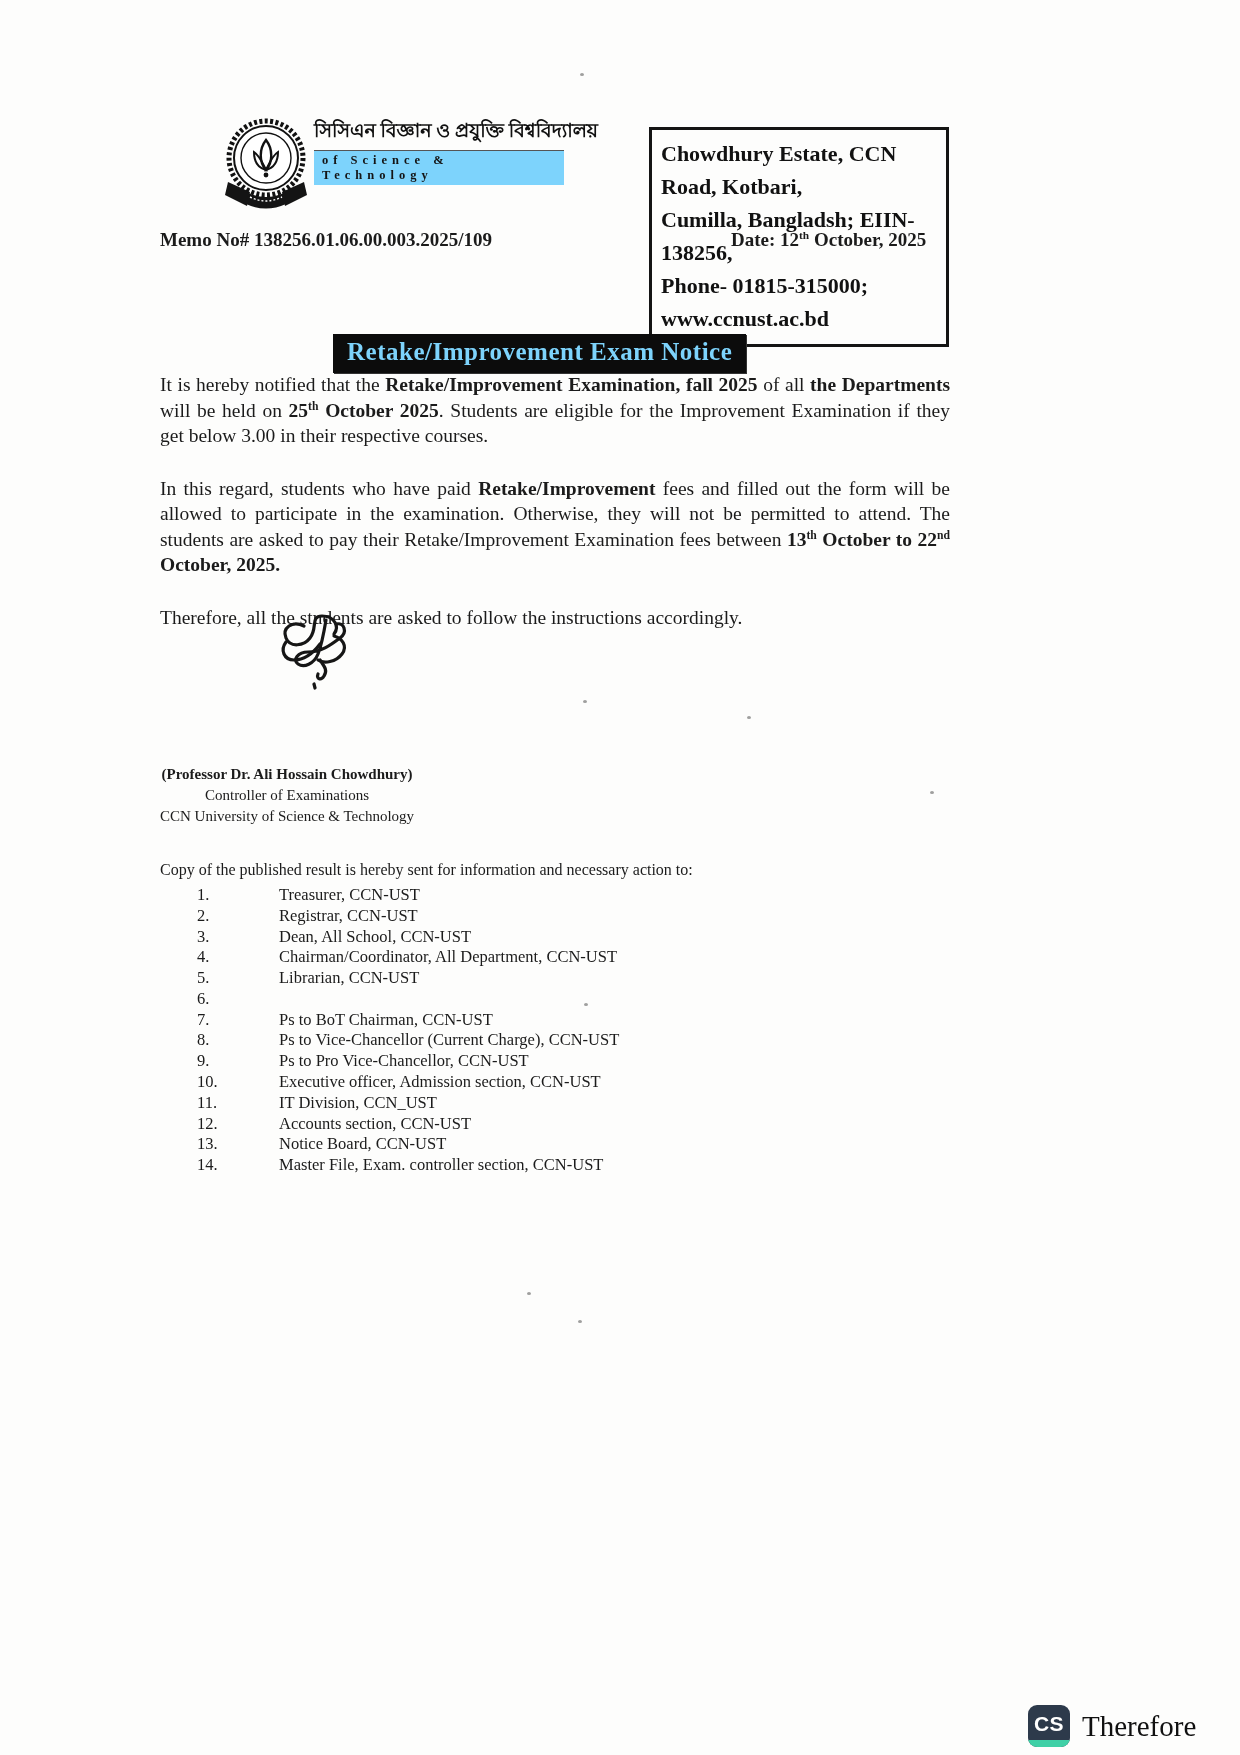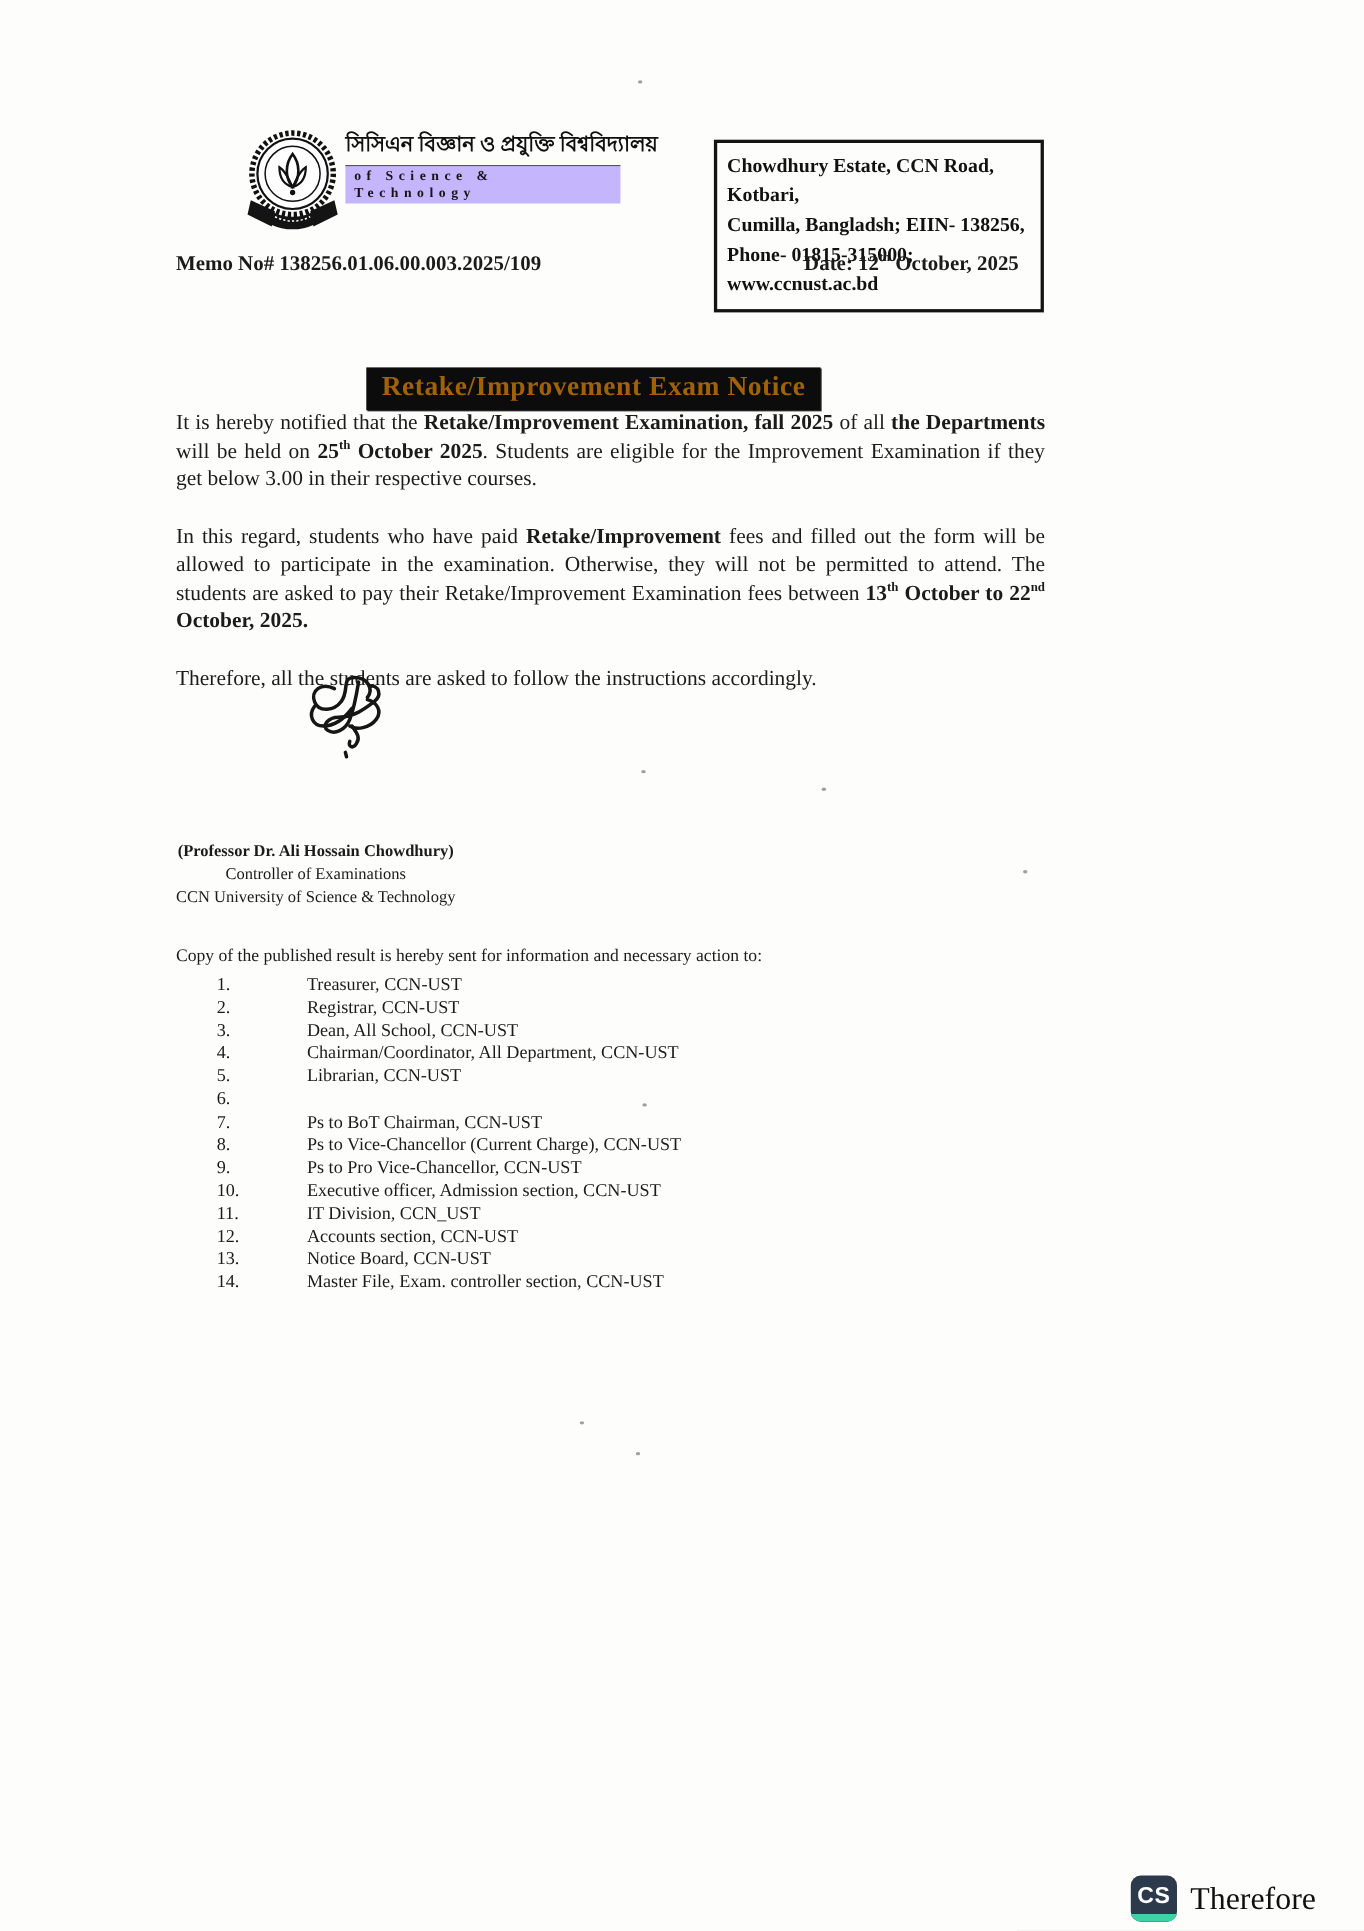--- a/index.html
+++ b/index.html
@@ -16,32 +16,32 @@
   
   .logo-row { position:absolute; left:224px; top:116px; display:flex; align-items:flex-start; }
   .emblem { width:84px; height:102px; flex:0 0 auto; }
   .name-block { margin-left:6px; padding-top:0; }
   .bn-line { font-size:19px; font-weight:700; white-space:nowrap; color:#101010; margin-bottom:2px;
              font-family:"Liberation Serif","DejaVu Sans",serif; }
   .en-banner { position:relative; background:#0b0b0b; color:#ffffff; font-weight:700;
                font-size:30px; letter-spacing:.5px; padding:2px 8px 5px; width:234px; }
   .en-small { position:absolute; top:2px; right:4px; font-size:7px; font-weight:700;
               color:#e3e3e3; letter-spacing:.4px; font-family:"Liberation Sans",sans-serif; }
-  .tagline { background:#c4b5fd; color:#141414; font-weight:700; font-size:12.5px;
+  .tagline { background:#7dd3fc; color:#141414; font-weight:700; font-size:12.5px;
              letter-spacing:5px; padding:2px 0 2px 8px; width:242px; border-top:1px solid #555; }
 
   .address-box { position:absolute; left:649px; top:127px; width:276px;
                  border:3px solid #141414; padding:7px 9px 9px; font-weight:700;
-                 font-size:18px; line-height:1.5; color:#111; }
+                 font-size:22px; line-height:1.5; color:#111; }
 
   .memo-line { position:absolute; left:160px; top:229px; font-size:19px; font-weight:700; }
   .date-line { position:absolute; left:731px; top:229px; font-size:19px; font-weight:700;text-align:right; }
 
   
-  .title-banner { position:absolute; left:333px; top:334px; background:#0c0c0c; color:#a16207;
+  .title-banner { position:absolute; left:333px; top:334px; background:#0c0c0c; color:#7dd3fc;
                   font-size:25px; font-weight:700; letter-spacing:.5px; padding:4px 14px 7px;
                   box-shadow:1px 1px 0 #333; }
 
   
   .body-text { position:absolute; left:160px; top:372px; width:790px;
                font-size:19.5px; text-align:justify; }
   .body-text p { margin:0 0 27px; line-height:1.31; }
 
   .signature { position:absolute; left:274px; top:608px; width:84px; height:88px; }
 

